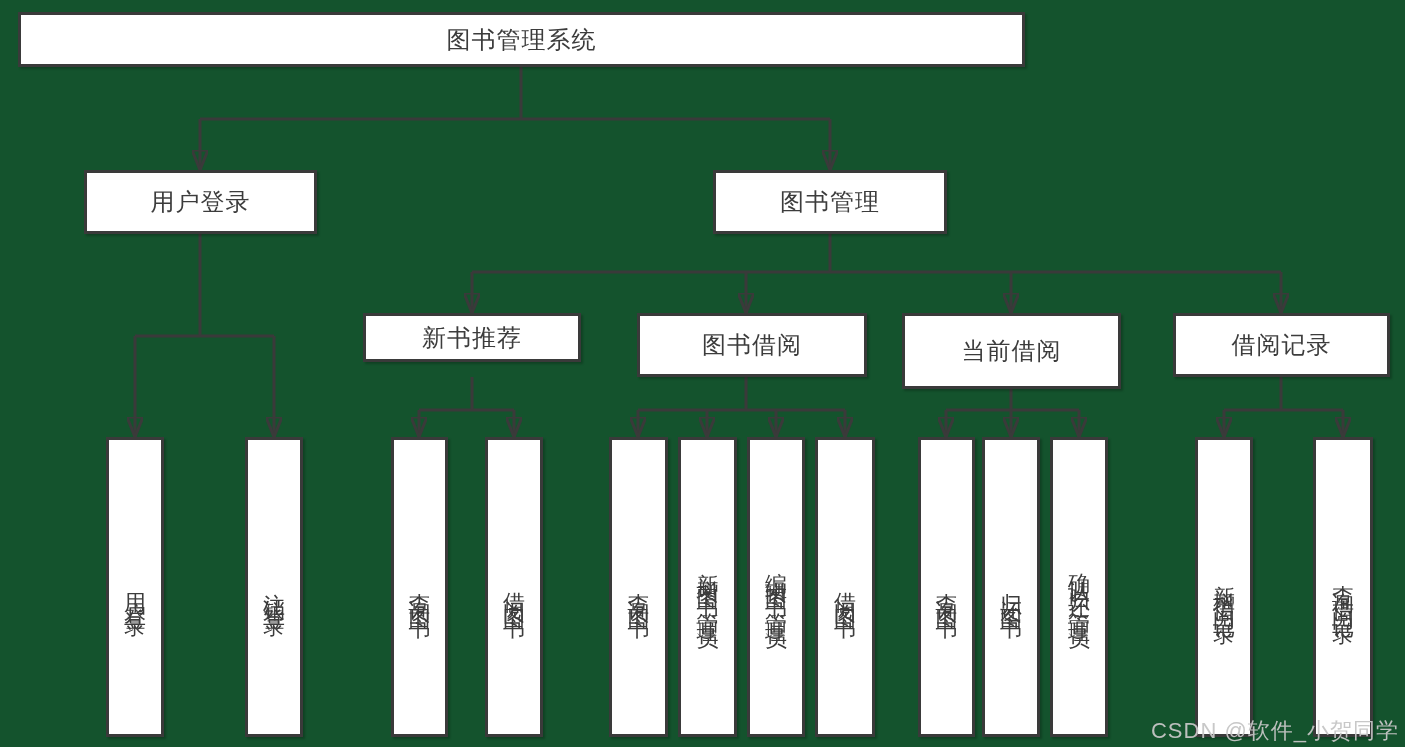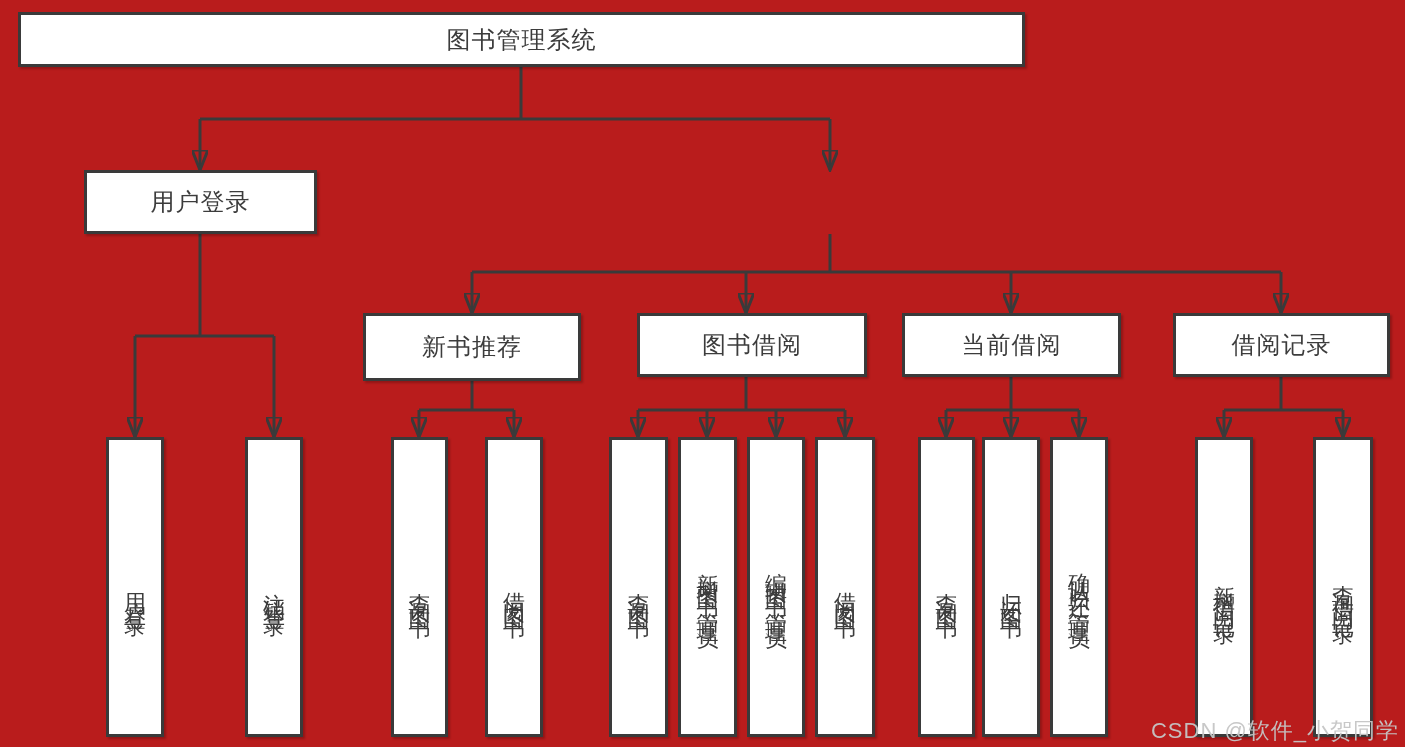--- a/index.html
+++ b/index.html
@@ -4,21 +4,21 @@
 <style>
   * { box-sizing: border-box; margin: 0; padding: 0; }
   html, body {
     width: 1405px; height: 747px;
     background: #ffffff;
     font-family: "Liberation Sans", sans-serif;
   }
   .canvas {
     position: relative;
     width: 1405px; height: 747px;
-    background: #b91c1c;
+    background: #14532d;
     overflow: hidden;
   }
   svg.connectors {
     position: absolute; left: 0; top: 0;
     width: 1405px; height: 747px;
     z-index: 1;
   }
   svg.connectors path {
     fill: none;
     stroke: #3a3a3a;
@@ -102,28 +102,31 @@
     <path d="M1343,410 V437" marker-end="url(#ah)"></path>
   </svg>
 
   <div class="node" style="left:18px; top:12px; width:1007px; height:55px;">
     <span class="lbl">图书管理系统</span>
   </div>
 
   <div class="node" style="left:84px; top:170px; width:233px; height:64px;">
     <span class="lbl">用户登录</span>
   </div>
+  <div class="node" style="left:713px; top:170px; width:234px; height:64px;">
+    <span class="lbl">图书管理</span>
+  </div>
 
-  <div class="node" style="left:363px; top:313px; width:218px; height:68px;">
+  <div class="node" style="left:363px; top:313px; width:218px; height:49px;">
     <span class="lbl">新书推荐</span>
   </div>
   <div class="node" style="left:637px; top:313px; width:230px; height:64px;">
     <span class="lbl">图书借阅</span>
   </div>
-  <div class="node" style="left:902px; top:313px; width:219px; height:64px;">
+  <div class="node" style="left:902px; top:313px; width:219px; height:76px;">
     <span class="lbl">当前借阅</span>
   </div>
   <div class="node" style="left:1173px; top:313px; width:217px; height:64px;">
     <span class="lbl">借阅记录</span>
   </div>
 
   <div class="node leaf" style="left:106px; top:437px; width:58px; height:300px;">
     <span class="lbl">用户登录</span>
   </div>
   <div class="node leaf" style="left:245px; top:437px; width:58px; height:300px;">

